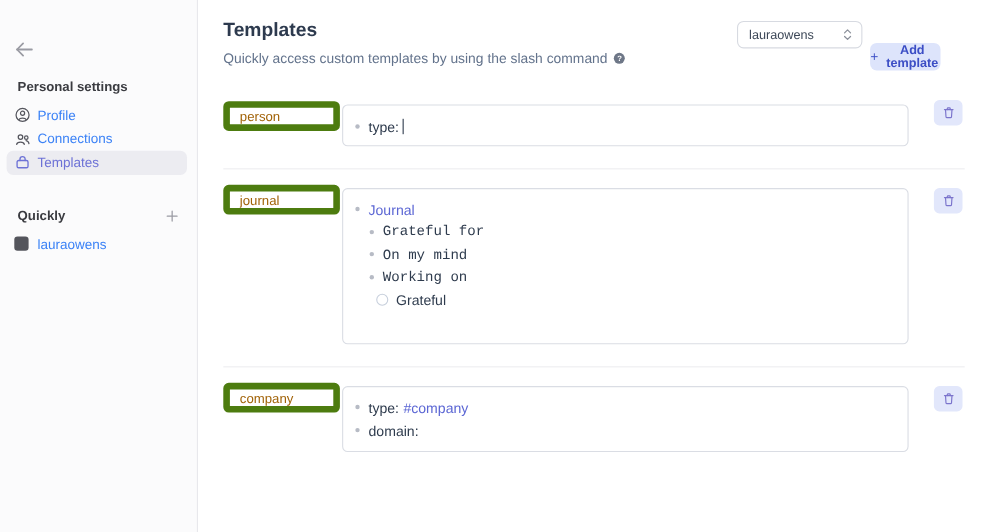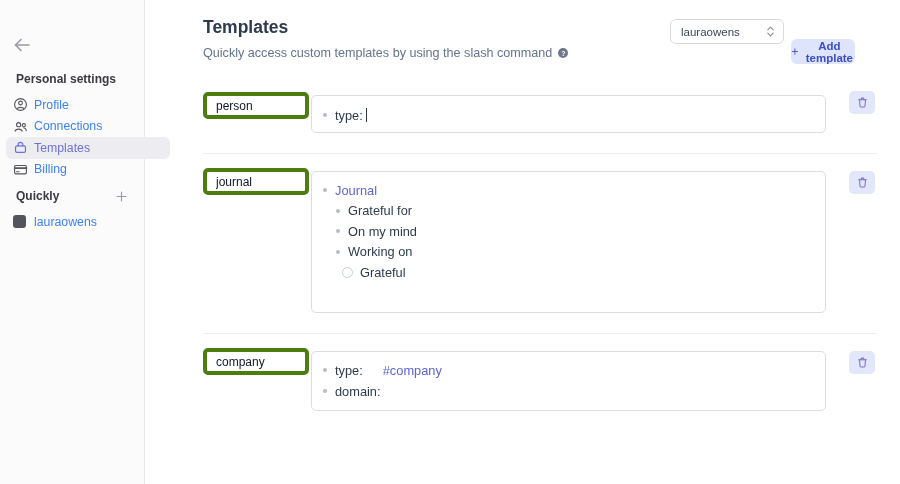--- a/index.html
+++ b/index.html
@@ -1,20 +1,20 @@
 <!DOCTYPE html>
 <html><head>
 <meta charset="utf-8">
 <style>
   * { margin:0; padding:0; box-sizing:border-box; }
   html,body { width:900px; height:484px; background:#fff; font-family:"Liberation Sans",sans-serif; overflow:hidden; }
   .app { position:relative; width:900px; height:484px; }
 
   
-  .sidebar { position:absolute; left:0; top:0; width:145px; height:484px;
+  .sidebar { position:absolute; left:0; top:0; width:180px; height:484px;
     background:#fbfbfc; border-right:1px solid #e8e8ec; }
   .back-btn { position:absolute; left:10px; top:33px; width:24px; height:24px;
     display:flex; align-items:center; justify-content:center; cursor:pointer; color:#9a9ba3; }
   .sec-label { position:absolute; left:16px; font-size:12px; font-weight:700; color:#3a3b40; }
   .nav { position:absolute; left:6px; top:94px; width:164px; }
   .side-item { display:flex; align-items:center; height:21.5px; padding-left:7px;
     border-radius:6px; font-size:12.3px; color:#3b82f6; cursor:pointer; }
   .side-item .icn { width:15px; height:15px; margin-right:6px; display:flex;
     align-items:center; justify-content:center; color:#55565e; }
   .side-item.selected { background:#ececf1; color:#6d72d6; }
@@ -35,39 +35,39 @@
   .graph-select { position:absolute; left:670px; top:19px; width:114px; height:25px;
     background:#fff; border:1px solid #d7dae1; border-radius:6px; display:flex;
     align-items:center; justify-content:space-between; padding:0 8px 0 10px;
     font-size:11.5px; color:#3b4656; cursor:pointer; }
   .add-btn { position:absolute; left:791px; top:19px; width:64px; height:25px;
     background:#dde4fb; border:none; border-radius:6px; display:flex; align-items:center;
     justify-content:center; gap:5px; font-size:11.5px; font-weight:600; color:#3c4ec5;
     cursor:pointer; font-family:"Liberation Sans",sans-serif;margin-top:20px; }
 
   
-  .tname { position:absolute; left:203px; width:106px; height:27px; border:4px solid #4d7c0f;
-    border-radius:5px; padding:0 9px; font-size:12px; color:#0f172a; background:#fff;
+  .tname { position:absolute; left:203px; width:106px; height:27px; border:6px solid #4d7c0f;
+    border-radius:5px; padding:0 9px; font-size:12px; color:#a16207; background:#fff;
     font-family:"Liberation Sans",sans-serif; outline:none; }
   .ebox { position:absolute; left:311px; width:515px; background:#fff;
     border:1px solid #dadde4; border-radius:5px; }
   .brow { display:flex; align-items:center; height:20.5px; font-size:12.8px; color:#2e3b4d; }
   .dot { width:4px; height:4px; border-radius:50%; background:#b7bbc5; margin-right:8px; flex:none; }
   .link { color:#5b66d4; }
-  .tag { color:#5b66d4; margin-left:20px; }
+  .tag { color:#5b66d4; margin-left:4px; }
   .cursor { display:inline-block; width:1px; height:14px; background:#2e3b4d; margin-left:3px; }
   .todo-circle { width:11px; height:11px; border:1.4px solid #c7cfdc; border-radius:50%;
     margin-right:7px; flex:none; }
   .trash-btn { position:absolute; left:849px; width:26px; height:23px; background:#e2e7fb;
     border:none; border-radius:5px; display:flex; align-items:center; justify-content:center;
     color:#7b74cc; cursor:pointer; }
   .divider { position:absolute; left:203px; width:674px; height:1px; background:#ededf0; }
 
   .ind1 { padding-left:11px; }
-  .ind2 { padding-left:24px; }
+  .ind2 { padding-left:24px;font-family:Liberation Mono, monospace; }
   .ind3 { padding-left:30px; }
 </style>
 </head>
 <body>
 
 <div class="app">
 
   <aside class="sidebar">
     <div class="back-btn">
       <svg width="20" height="20" viewBox="0 0 20 20" fill="none" stroke="currentColor" stroke-width="1.6" stroke-linecap="round" stroke-linejoin="round">
@@ -102,30 +102,20 @@
       </div>
       <div class="side-item selected">
         <span class="icn">
           <svg width="15" height="15" viewBox="0 0 16 16" fill="none" stroke="currentColor" stroke-width="1.3" stroke-linecap="round" stroke-linejoin="round">
             <rect x="2.7" y="6.3" width="10.6" height="7" rx="1.5"></rect>
               <path d="M5.5 6.3V5a2.5 2.5 0 0 1 5 0v1.3"></path>
           </svg>
         </span>
         <span>Templates</span>
       </div>
-      <div class="side-item">
-        <span class="icn">
-          <svg width="15" height="15" viewBox="0 0 16 16" fill="none" stroke="currentColor" stroke-width="1.2" stroke-linecap="round">
-            <rect x="1.7" y="3.7" width="12.6" height="9" rx="1.4"></rect>
-              <path d="M1.7 6.6h12.6" stroke-width="1.8"></path>
-              <path d="M3.8 10.4h2.6"></path>
-          </svg>
-        </span>
-        <span>Billing</span>
-      </div>
     </nav>
 
     <div class="graphs-row">
       <span class="sec-label" style="position:static">Quickly</span>
       <span class="plus-btn">
         <svg width="13" height="13" viewBox="0 0 16 16" fill="none" stroke="currentColor" stroke-width="1.4" stroke-linecap="round">
           <path d="M8 2.5v11M2.5 8h11"></path>
         </svg>
       </span>
     </div>

